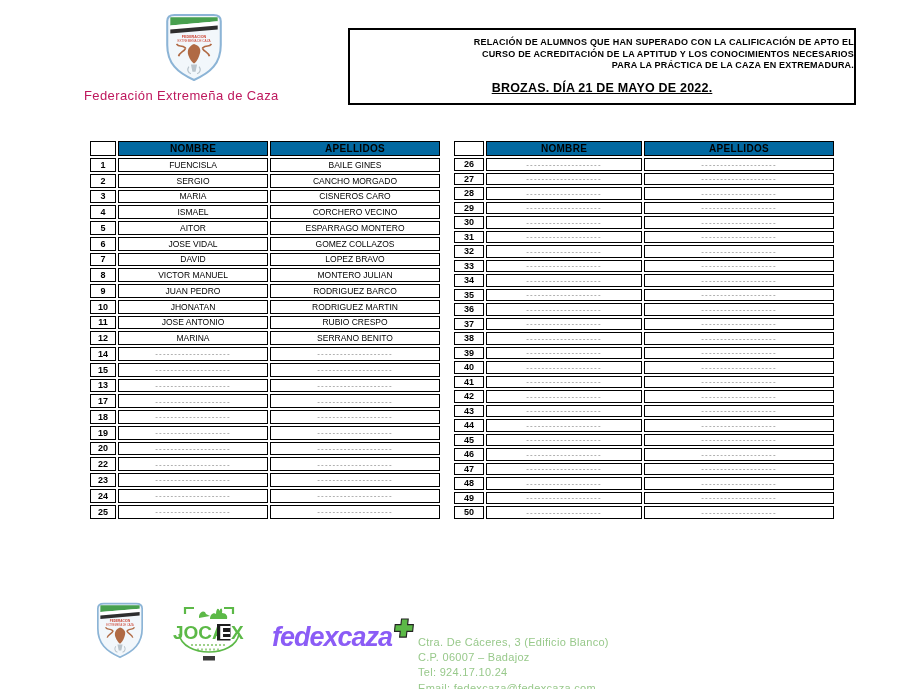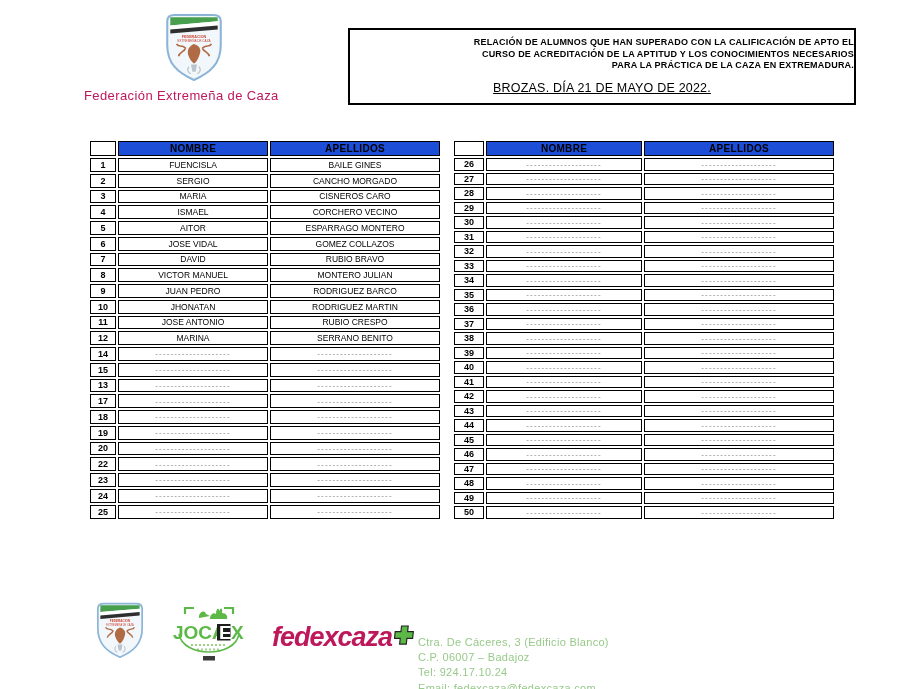--- a/index.html
+++ b/index.html
@@ -12,40 +12,40 @@
   .brand-name{
     position:absolute;left:84px;top:88px;width:250px;
     font-size:13px;letter-spacing:.4px;color:#be185d;
   }
   .notice-box{
     position:absolute;left:348px;top:28px;width:504px;height:66px;
     border:2px solid #000;text-align:center;padding-top:7px;
   }
   .notice-line{font-size:9px;font-weight:bold;line-height:11.5px;letter-spacing:.2px;text-align:right;}
   .event-title{
-    display:inline-block;margin-top:9px;font-size:12.5px;font-weight:normal;
+    display:inline-block;margin-top:9px;font-size:12.5px;font-weight:bold;
     text-decoration:underline;letter-spacing:.2px;
   }
   
   .tables{position:absolute;left:88px;top:139px;display:flex;gap:10px;}
   table{border-collapse:separate;border-spacing:2px;table-layout:fixed;}
   th,td{border:1px solid #000;padding:0;text-align:center;vertical-align:middle;overflow:hidden;white-space:nowrap;}
-  th{background:#1d4ed8;font-size:10px;font-weight:bold;height:13px;letter-spacing:.3px;}
+  th{background:#0369a1;font-size:10px;font-weight:bold;height:13px;letter-spacing:.3px;}
   th.corner{background:#fff;}
   td{height:10.5px;font-size:8.5px;}
   td.num{font-weight:bold;font-size:9px;}
   td.ph{color:#7f7f7f;letter-spacing:1.1px;font-size:8px;}
   .t-left col.c-num{width:26px;}  .t-left col.c-nom{width:150px;} .t-left col.c-ape{width:170px;}
   .t-right col.c-num{width:30px;} .t-right col.c-nom{width:156px;} .t-right col.c-ape{width:190px;}
   
   .footer-shield{position:absolute;left:94px;top:601px;width:52px;height:58px;}
   .jocaex-logo{position:absolute;left:165px;top:604px;width:88px;height:66px;}
   .fedex-wordmark{
-    position:absolute;left:272px;top:622px;display:flex;align-items:center;
-    font-size:27px;font-weight:bold;font-style:italic;letter-spacing:-1px;color:#be185d;
+    position:absolute;left:272px;top:622px;display:flex;align-items:flex-start;
+    font-size:27px;font-weight:bold;font-style:italic;letter-spacing:-1px;color:#8b5cf6;
   }
   .fedex-cross{width:21px;height:21px;margin-left:2px;margin-top:-4px;}
   .contact{
     position:absolute;left:418px;top:599px;width:240px;
     font-size:11px;line-height:15.2px;color:#98c98b;letter-spacing:.3px;margin-top:36px;
   }
   .contact .u{text-decoration:underline;cursor:pointer;}
   .hidden-defs{position:absolute;width:0;height:0;overflow:hidden;}
 </style>
 </head>
@@ -120,21 +120,21 @@
           <td class="name">ESPARRAGO MONTERO</td>
         </tr>
         <tr>
           <td class="num">6</td>
           <td class="name">JOSE VIDAL</td>
           <td class="name">GOMEZ COLLAZOS</td>
         </tr>
         <tr>
           <td class="num">7</td>
           <td class="name">DAVID</td>
-          <td class="name">RUBIO BRAVO</td>
+          <td class="name">LOPEZ BRAVO</td>
         </tr>
         <tr>
           <td class="num">8</td>
           <td class="name">VICTOR MANUEL</td>
           <td class="name">MONTERO JULIAN</td>
         </tr>
         <tr>
           <td class="num">9</td>
           <td class="name">JUAN PEDRO</td>
           <td class="name">RODRIGUEZ BARCO</td>

